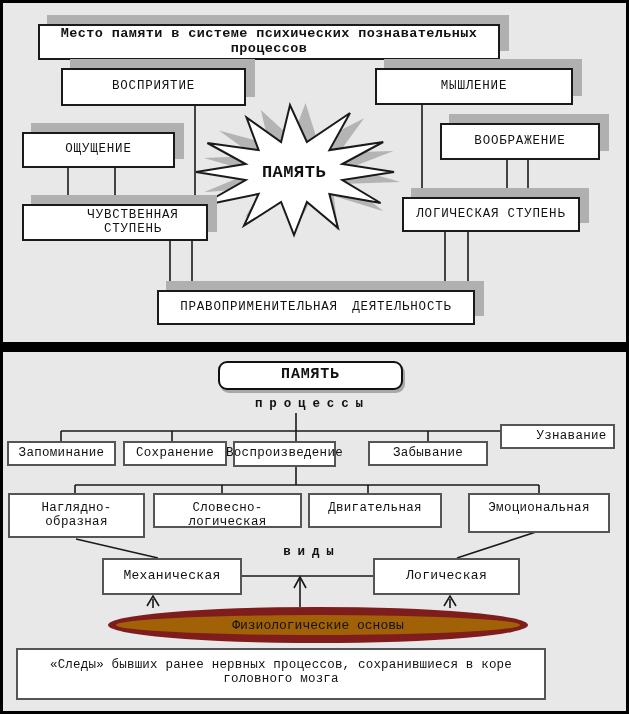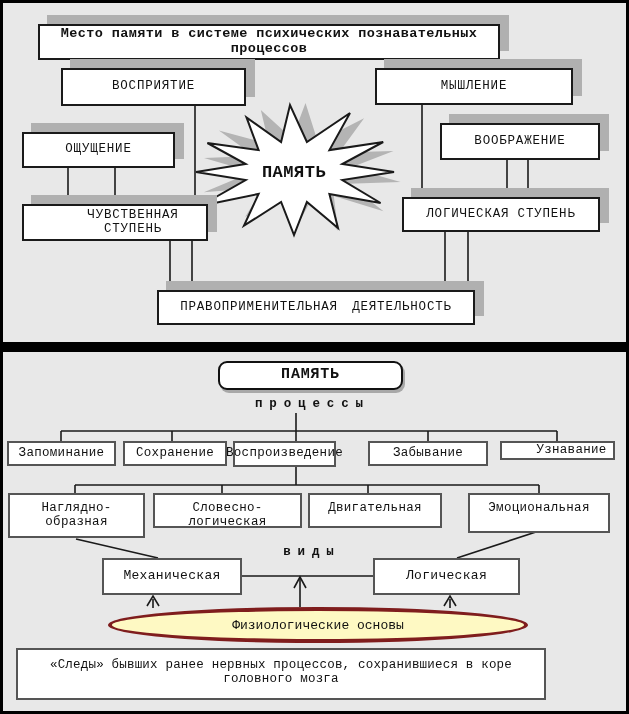--- a/index.html
+++ b/index.html
@@ -12,21 +12,21 @@
        display:flex;align-items:center;justify-content:center;text-align:center;
        font-size:12.5px;letter-spacing:0.8px;line-height:1.1;}
   .shadowed{box-shadow:9px -9px 0 #b0b0b0;}
   .titlebox{font-weight:bold;font-size:13.5px;letter-spacing:0.4px;}
   .b2{border:2px solid #555;letter-spacing:0.3px;}
   .toptext{align-items:flex-start;padding-top:7px;}
   .spread{font-weight:bold;letter-spacing:0.55em;font-size:12.5px;text-align:center;position:absolute;}
   .starlabel{position:absolute;font-weight:bold;font-size:17px;letter-spacing:0.5px;text-align:center;}
   .rounded{border-radius:9px;border:2px solid #111;font-weight:bold;font-size:15px;
            box-shadow:2px 3px 0 #a8a8a8;}
-  .ellipse{position:absolute;box-sizing:border-box;background:#fef9c3;border:4px solid #7f1d1d;
+  .ellipse{position:absolute;box-sizing:border-box;background:#a16207;border:8px solid #7f1d1d;
            border-radius:50%;display:flex;align-items:center;justify-content:center;font-size:13px;}
   .footerbox{align-items:flex-start;padding-top:9px;font-size:12.5px;letter-spacing:0.2px;}
   svg.overlay{position:absolute;left:0;top:0;pointer-events:none;}
 </style>
 </head>
 <body>
 
 <div class="stage">
 
   <div class="panel" id="panel1"></div>
@@ -85,35 +85,35 @@
   <div class="box shadowed" style="left:61px;top:68px;width:185px;height:38px;">ВОСПРИЯТИЕ</div>
 
   <div class="box shadowed" style="left:375px;top:68px;width:198px;height:37px;">МЫШЛЕНИЕ</div>
 
   <div class="box shadowed" style="left:22px;top:132px;width:153px;height:36px;">ОЩУЩЕНИЕ</div>
 
   <div class="box shadowed" style="left:440px;top:123px;width:160px;height:37px;">ВООБРАЖЕНИЕ</div>
 
   <div class="box shadowed" style="left:22px;top:204px;width:186px;height:37px;padding-left:36px;">ЧУВСТВЕННАЯ СТУПЕНЬ</div>
 
-  <div class="box shadowed" style="left:402px;top:197px;width:198px;height:35px;">ЛОГИЧЕСКАЯ СТУПЕНЬ</div>
+  <div class="box shadowed" style="left:402px;top:197px;width:178px;height:35px;">ЛОГИЧЕСКАЯ СТУПЕНЬ</div>
 
   <div class="box shadowed" style="left:157px;top:290px;width:318px;height:35px;word-spacing:6px;">ПРАВОПРИМЕНИТЕЛЬНАЯ ДЕЯТЕЛЬНОСТЬ</div>
 
   <div class="starlabel" style="left:224px;top:163px;width:140px;">ПАМЯТЬ</div>
 
   <div class="box rounded" style="left:218px;top:361px;width:185px;height:29px;">ПАМЯТЬ</div>
 
   <div class="spread" style="left:230px;top:397px;width:165px;">процессы</div>
 
   <div class="box b2" style="left:7px;top:441px;width:109px;height:25px;">Запоминание</div>
   <div class="box b2" style="left:123px;top:441px;width:104px;height:25px;">Сохранение</div>
   <div class="box b2" style="left:233px;top:441px;width:103px;height:26px;">Воспроизведение</div>
   <div class="box b2" style="left:368px;top:441px;width:120px;height:25px;">Забывание</div>
-  <div class="box b2" style="left:500px;top:441px;width:115px;height:19px;padding-left:28px;">Узнавание</div>
+  <div class="box b2" style="left:500px;top:424px;width:115px;height:25px;padding-left:28px;">Узнавание</div>
 
   <div class="box b2 toptext" style="left:8px;top:493px;width:137px;height:45px;">Наглядно- образная</div>
   <div class="box b2 toptext" style="left:153px;top:493px;width:149px;height:35px;">Словесно-логическая</div>
   <div class="box b2 toptext" style="left:308px;top:493px;width:134px;height:35px;">Двигательная</div>
   <div class="box b2 toptext" style="left:468px;top:493px;width:142px;height:40px;">Эмоциональная</div>
 
   <div class="spread" style="left:262px;top:545px;width:100px;">виды</div>
 
   <div class="box b2" style="left:102px;top:558px;width:140px;height:37px;font-size:13px;">Механическая</div>
   <div class="box b2" style="left:373px;top:558px;width:147px;height:37px;font-size:13px;">Логическая</div>

